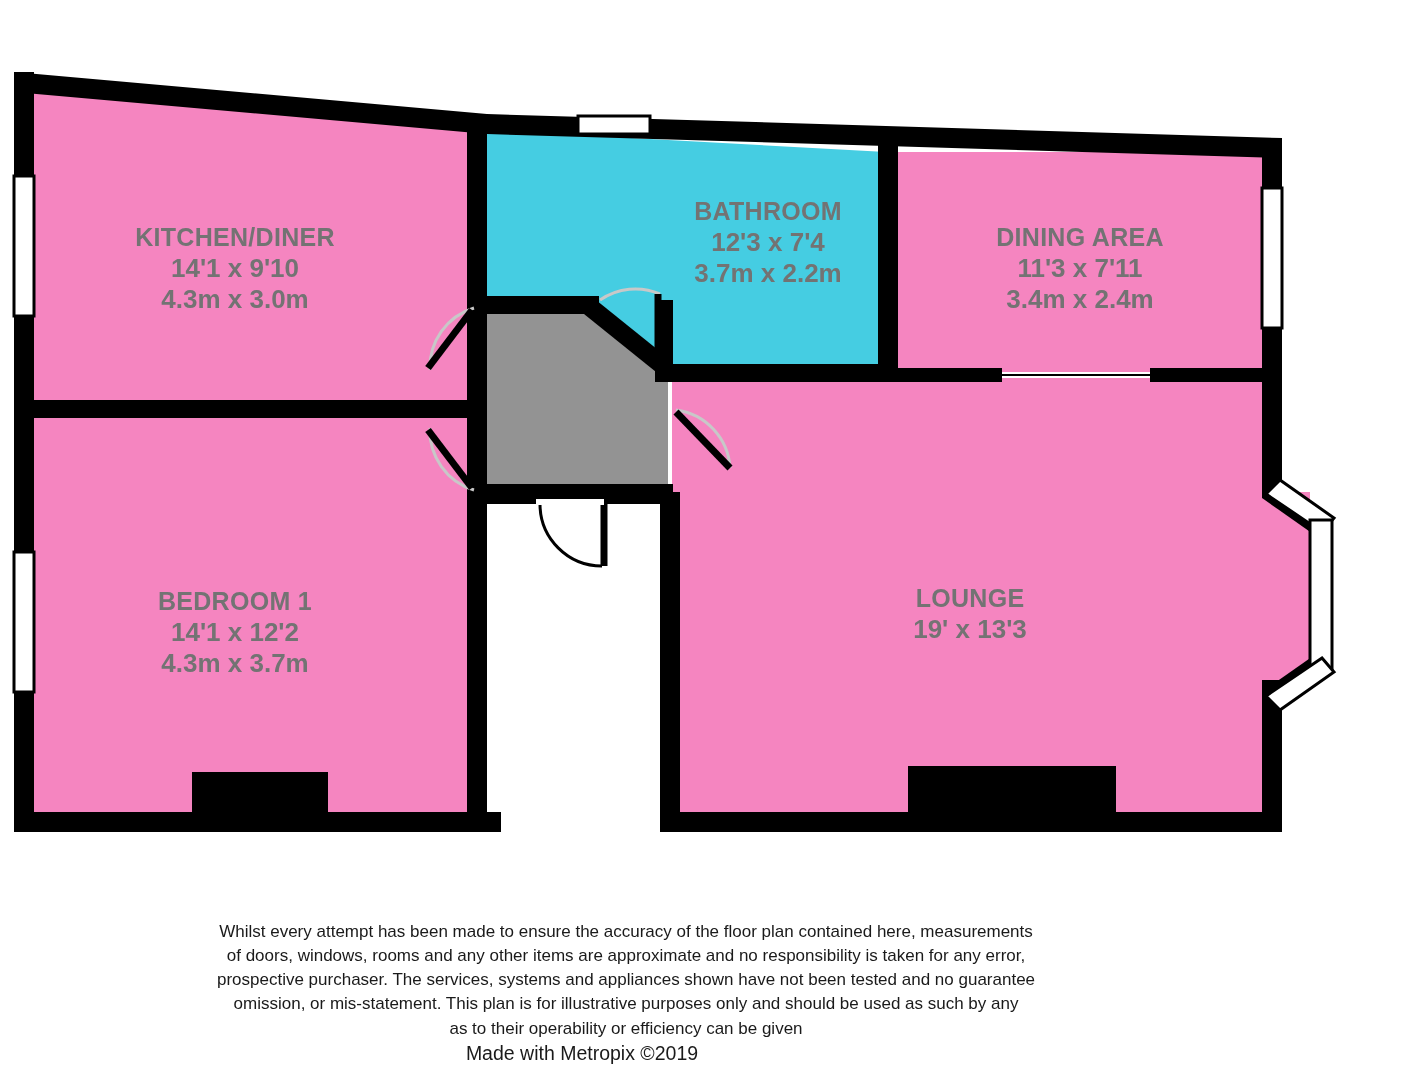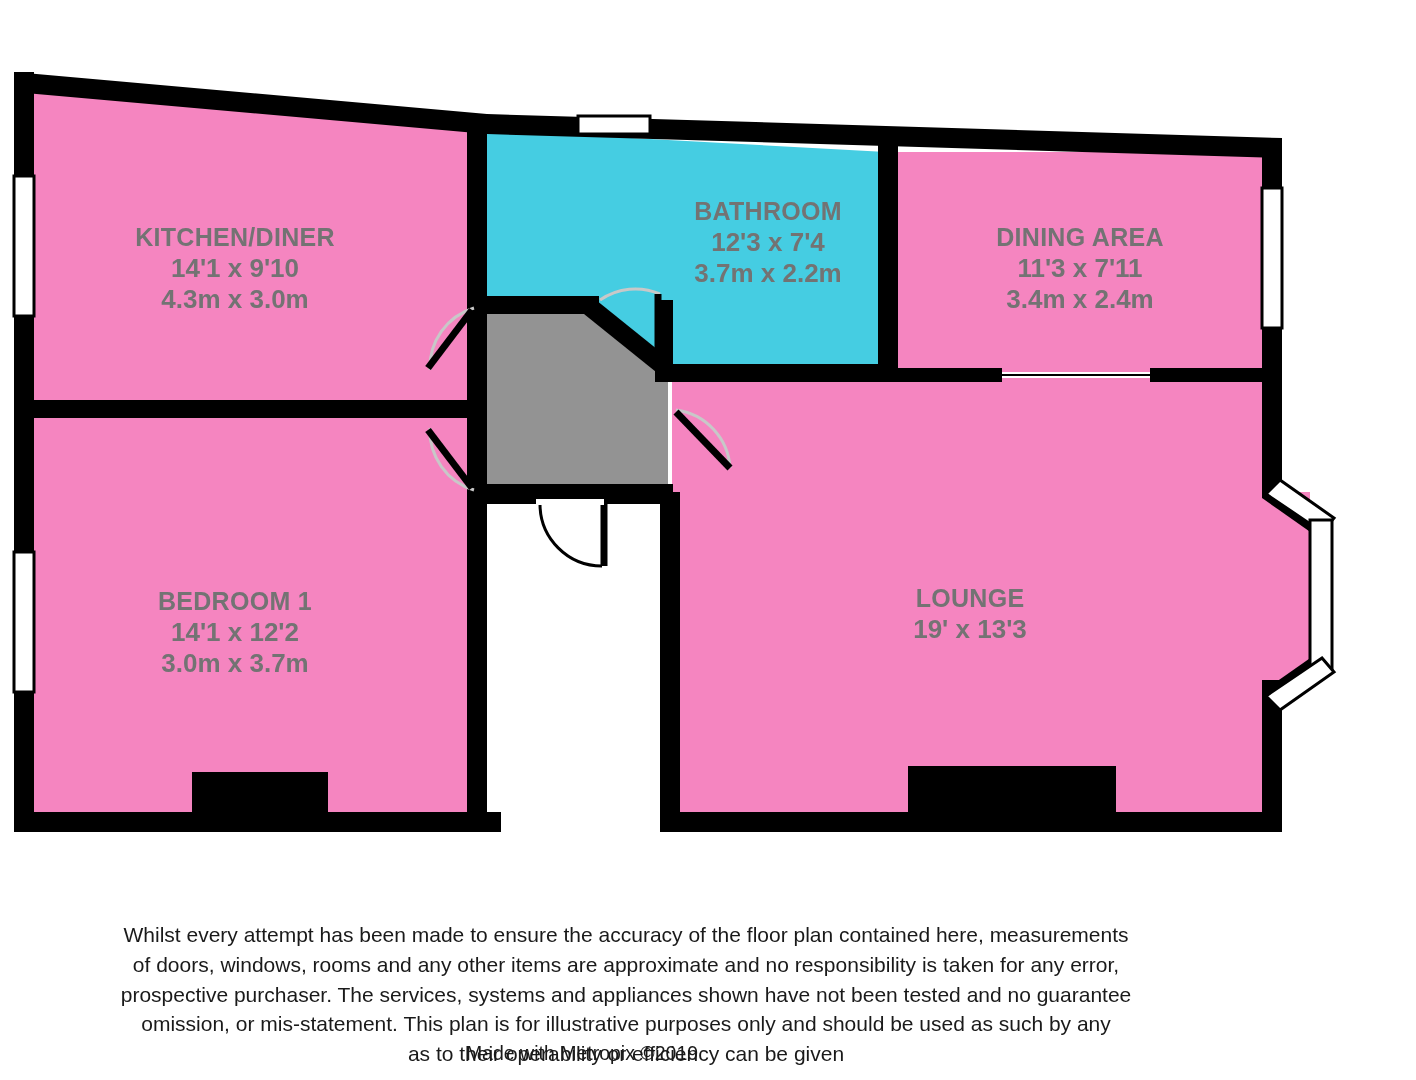--- a/index.html
+++ b/index.html
@@ -45,21 +45,21 @@
     font-size: 25px;
     font-weight: bold;
   }
   #disclaimer {
     position: absolute;
     left: 0;
     top: 920px;
     width: 1252px;
     text-align: center;
     color: #1a1a1a;
-    font-size: 21px;
+    font-size: 17px;
     line-height: 1.42;
     padding: 0 110px;
     box-sizing: border-box;
   }
   #disclaimer .line { display: block; }
   #credit {
     position: absolute;
     left: 0;
     top: 1042px;
     width: 1164px;
@@ -193,21 +193,21 @@
   <div class="room-label" style="left:940px; top:222px; width:280px;">
     <div class="name">DINING AREA</div>
     <div class="dim">11'3 x 7'11</div>
     <div class="dim">3.4m x 2.4m</div>
   </div>
 
 
   <div class="room-label" style="left:95px; top:586px; width:280px;">
     <div class="name">BEDROOM 1</div>
     <div class="dim">14'1 x 12'2</div>
-    <div class="dim">3.0m x 3.7m</div>
+    <div class="dim">4.3m x 3.7m</div>
   </div>
 
   <div class="room-label" style="left:830px; top:583px; width:280px;">
     <div class="name">LOUNGE</div>
     <div class="dim">19' x 13'3</div>
   </div>
 
   <div id="disclaimer">
     <span class="line">Whilst every attempt has been made to ensure the accuracy of the floor plan contained here, measurements</span>
     <span class="line">of doors, windows, rooms and any other items are approximate and no responsibility is taken for any error,</span>

